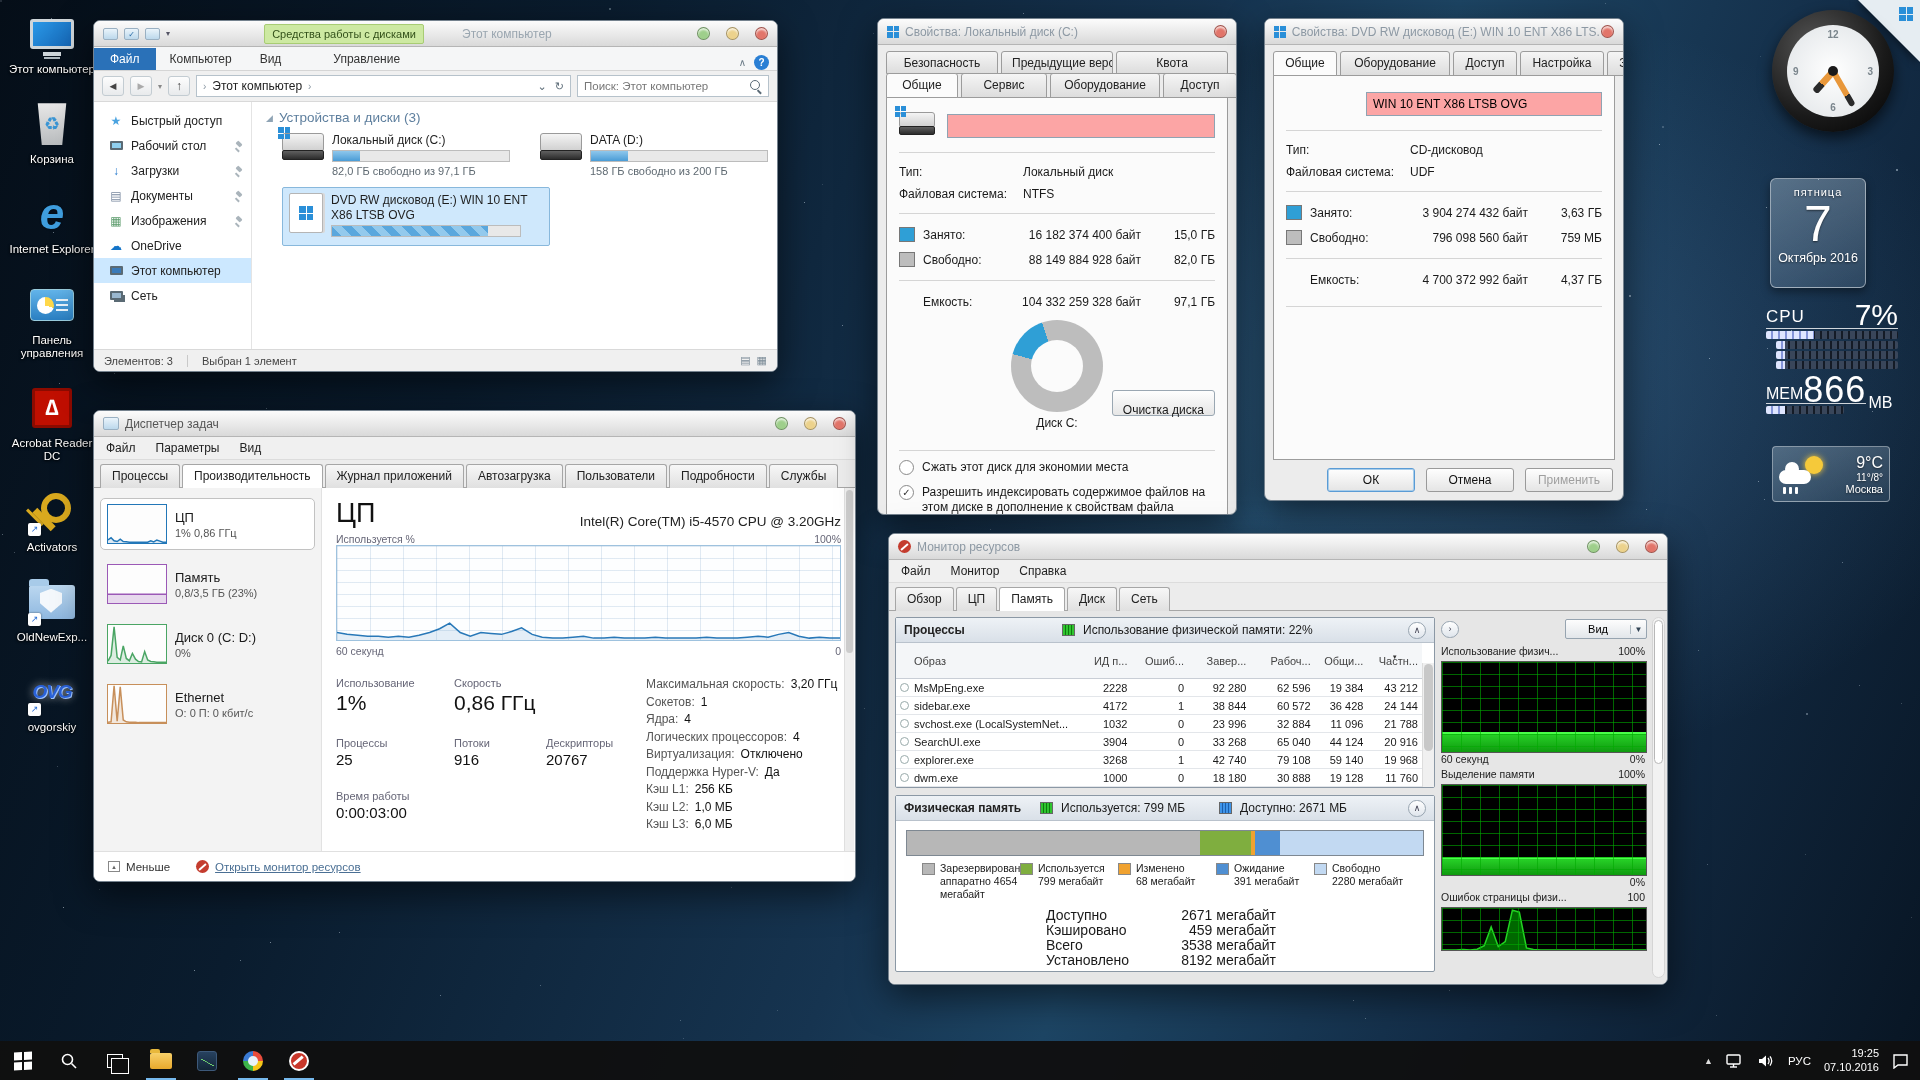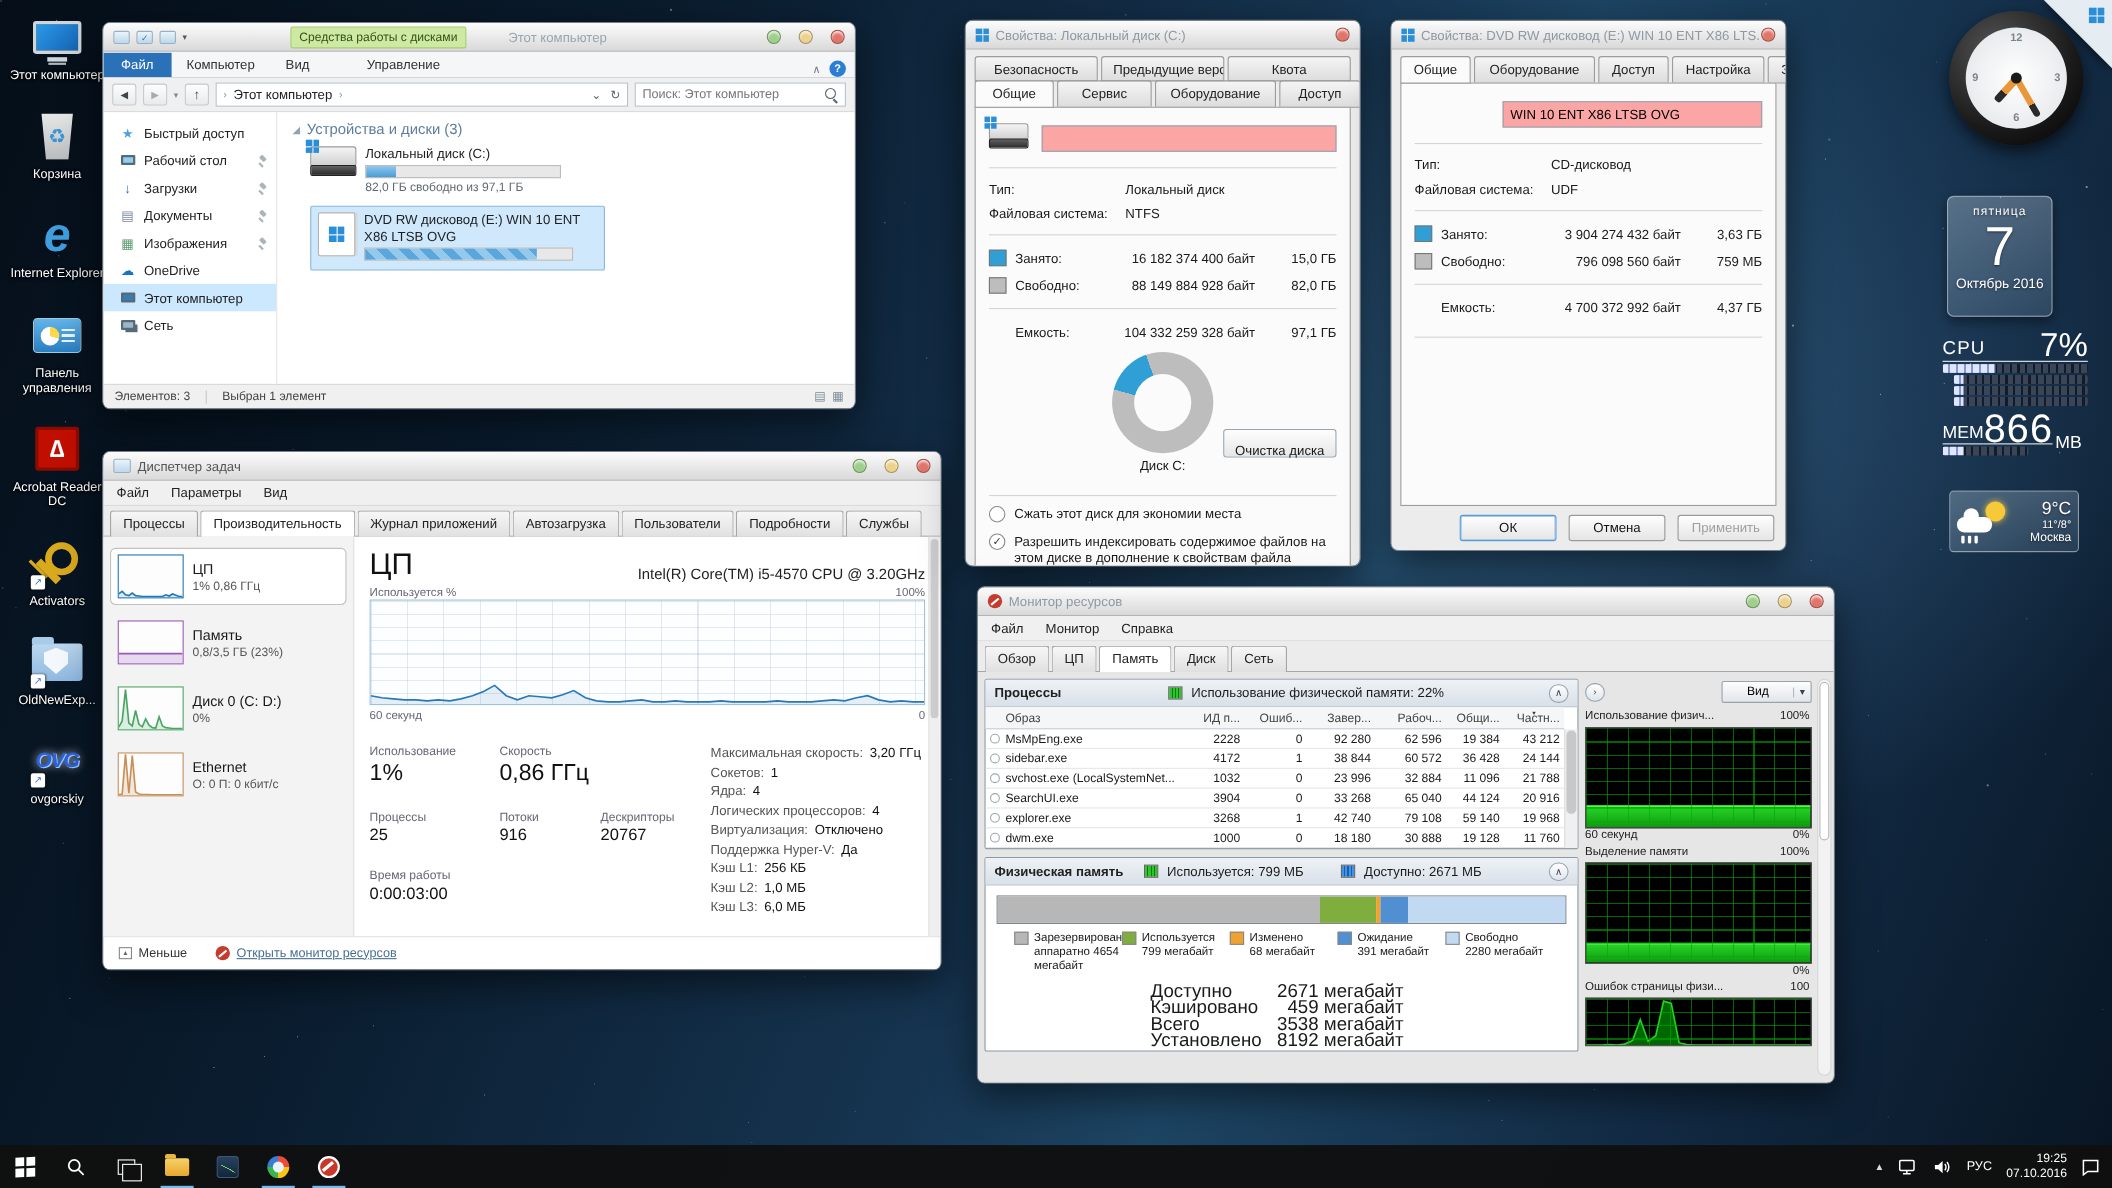--- a/index.html
+++ b/index.html
@@ -198,36 +198,36 @@
 .rm-body{flex:1;background:#e6e6e6;display:flex;padding:6px;gap:6px;min-height:0;position:relative}
 .rm-left{width:540px;display:flex;flex-direction:column;gap:7px}
 .panel{background:#fff;border:1px solid #8b98a5;border-radius:2px}
 .phead{height:25px;background:linear-gradient(#eef2f6,#d9e0e8);border-bottom:1px solid #b9c2cc;display:flex;align-items:center;gap:8px;padding:0 8px;font-size:12px;color:#1a1a1a}
 .phead .pt{font-weight:bold;font-size:12px;color:#222;width:150px}
 .led{width:13px;height:12px;border:1px solid #666;background:repeating-linear-gradient(to right,#2fc42f 0 2px,#0c7c0c 2px 3px);flex:0 0 auto}
 .led.blue{background:repeating-linear-gradient(to right,#3f94e8 0 2px,#1c5eab 2px 3px)}
 .chevbtn{margin-left:auto;width:18px;height:17px;border:1px solid #97a4b0;border-radius:9px;background:linear-gradient(#fff,#dfe5ec);font-size:9px;color:#445;text-align:center;line-height:15px}
 .ptable{font-size:11px;color:#1a1a1a}
 .throw{display:flex;border-bottom:1px solid #e3e6ea;align-items:center}
-.throw.head{background:#f4f6f8;border-bottom:1px solid #c9ced6;color:#444;height:20px}
+.throw.head{background:#f4f6f8;border-bottom:1px solid #c9ced6;color:#444;height:36px}
 .throw{height:18px}
 .tc{padding:0 4px;overflow:hidden;white-space:nowrap}
 .tc.num{text-align:right}
 .tc1{width:190px;display:flex;align-items:center;gap:5px}
 .tc2{width:52px}.tc3{width:58px}.tc4{width:64px}.tc5{width:66px}.tc6{width:54px}.tc7{width:56px;position:relative}
 .sortmark{position:absolute;top:-1px;left:50%;margin-left:-3px;font-size:6px;color:#333}
 .rowc{width:9px;height:9px;border:1px solid #9aa;border-radius:50%;flex:0 0 auto}
 .tscroll{position:absolute;right:0;top:20px;bottom:0;width:12px;background:#f0f0f0;border-left:1px solid #ddd}
 .tscroll .thumb{position:absolute;left:1px;right:1px;top:1px;height:70%;background:#c8c8c8;border-radius:5px}
 .membar{height:26px;border:1px solid #7e8892;background:#fff;display:flex;overflow:hidden;margin:9px 10px 4px}
 .membar .seg{height:100%}
 .mlegend{display:flex;padding:2px 10px 0 26px;gap:4px}
 .mleg{width:94px;display:flex;gap:5px;font-size:10.5px;color:#1a1a1a;line-height:1.25}
 .mleg .sq{width:13px;height:12px;border:1px solid #888;flex:0 0 auto;margin-top:1px}
-.mtotals{margin:6px 0 4px 150px;font-size:17px;color:#1a1a1a}
+.mtotals{margin:6px 0 4px 150px;font-size:14px;color:#1a1a1a}
 .mtot{display:flex;height:15px}
 .mtot .k{width:110px}.mtot .v{width:120px;text-align:right}
 .rm-right{width:206px;display:flex;flex-direction:column}
 .rm-tools{display:flex;align-items:center;gap:8px;height:24px;margin-bottom:4px}
 .expbtn{width:18px;height:17px;border:1px solid #97a4b0;border-radius:9px;background:linear-gradient(#fff,#dfe5ec);font-size:9px;color:#445;text-align:center;line-height:15px}
 .viewbtn{margin-left:auto;display:flex;align-items:center;border:1px solid #97a4b0;border-radius:2px;background:linear-gradient(#fdfdfd,#e2e6ea);font-size:11px;height:20px}
 .viewbtn .vt{padding:0 22px}
 .viewbtn .va{width:16px;border-left:1px solid #b0bac2;text-align:center;font-size:8px;color:#345}
 .rmchart-t{display:flex;justify-content:space-between;font-size:10.5px;color:#222;height:16px;align-items:flex-start;padding-right:2px}
 .rmchart{height:92px;background:#000;border:1px solid #555;position:relative;overflow:hidden}
@@ -666,20 +666,33 @@
                   <div class="front"></div>
                 </div>
             <div>
                   <div class="dname">Локальный диск (C:)</div>
               <div class="dbar">
                     <div class="dfill" style="width: 15.5%;"></div>
                   </div>
               <div class="dcap">82,0 ГБ свободно из 97,1 ГБ</div>
                 </div>
           </div>
+          <div class="drive" style="width:240px">
+            <div class="hdd">
+                  <div class="top"></div>
+                  <div class="front"></div>
+                </div>
+            <div>
+                  <div class="dname">DATA (D:)</div>
+              <div class="dbar">
+                    <div class="dfill" style="width: 21%;"></div>
+                  </div>
+              <div class="dcap">158 ГБ свободно из 200 ГБ</div>
+                </div>
+          </div>
         </div>
         <div class="drive" style="width:268px;margin-top:10px;background:#cfe8fc;border:1px solid #88b8dc;padding:5px 6px;border-radius:2px">
           <div class="dvdbox">
                 <span class="winlogo">
                   <i></i>
                   <i></i>
                   <i></i>
                   <i></i>
                 </span>
               </div>

